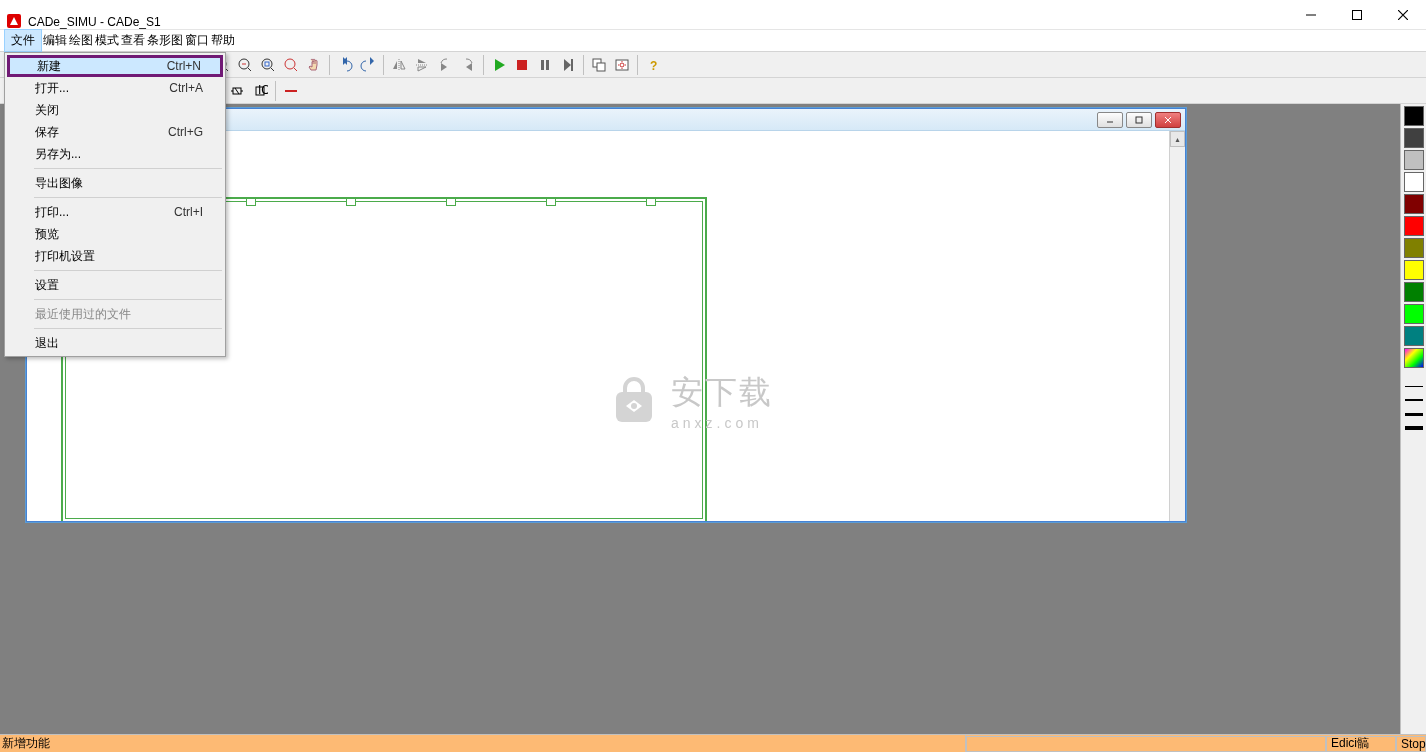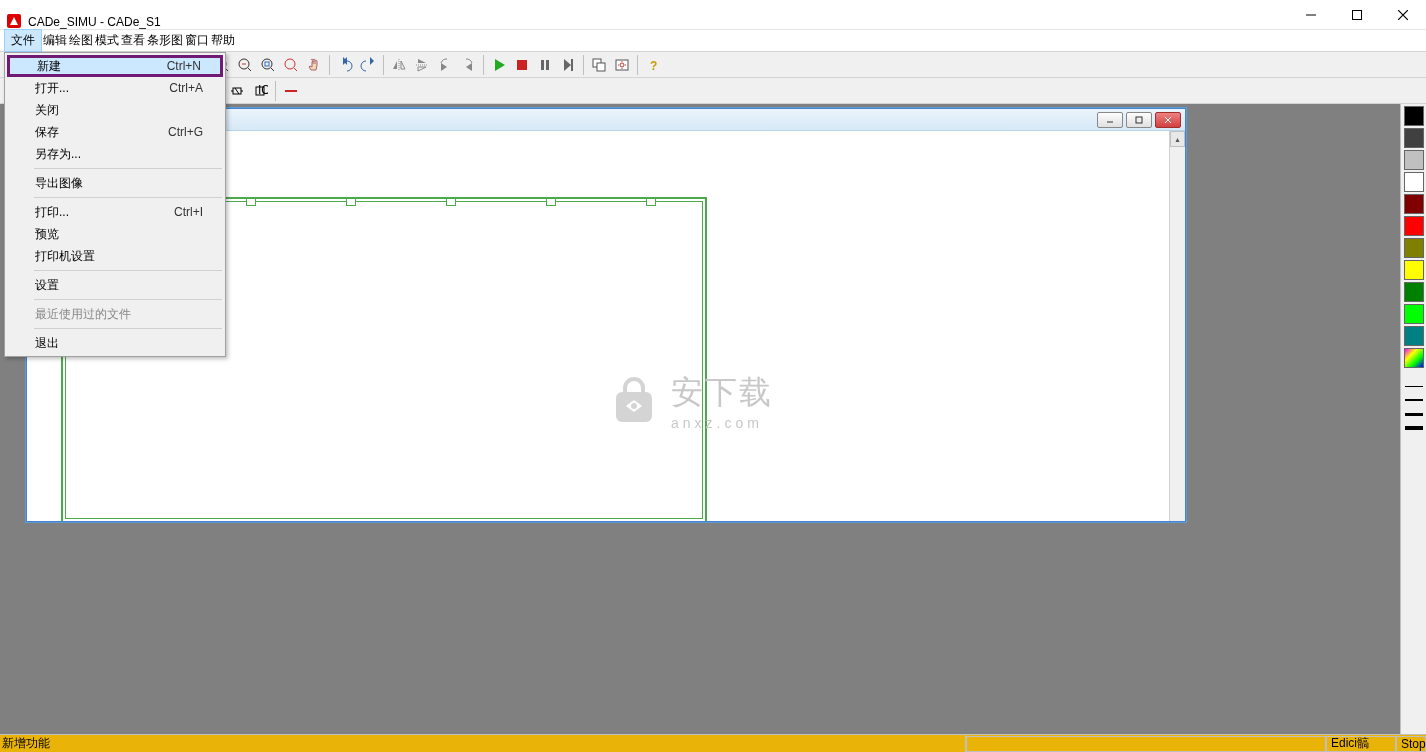--- a/index.html
+++ b/index.html
@@ -51,21 +51,21 @@
 .watermark .wm-text { font-size: 32px; letter-spacing: 2px; }
 .watermark .wm-sub { font-size: 14px; letter-spacing: 4px; }
 
 
 .palette { position: absolute; right: 0; top: 104px; width: 26px; bottom: 18px; background: #f0f0f0; border-left: 1px solid #c0c0c0; display: flex; flex-direction: column; align-items: center; padding-top: 2px; gap: 2px; }
 .swatch { width: 20px; height: 20px; border: 1px solid #666; }
 .lw { width: 20px; height: 12px; display: flex; align-items: center; justify-content: center; border:1px solid transparent;}
 .lw div { background: #000; width: 18px; }
 
 
-.statusbar { position: absolute; left: 0; right: 0; bottom: 0; height: 18px; background: #eab308; border-top: 1px solid #c0c0c0; display: flex; align-items: center; font-size: 12px; }
+.statusbar { position: absolute; left: 0; right: 0; bottom: 0; height: 18px; background: #fdba74; border-top: 1px solid #c0c0c0; display: flex; align-items: center; font-size: 12px; }
 .status-cell { border: 1px solid #c0c0c0; height: 16px; padding: 0 4px; display: flex; align-items: center; }
 .status-left { flex: 1; border-right: 1px solid #c0c0c0; padding-left: 2px;}
 </style>
 </head>
 <body>
 
 <div class="titlebar">
   <span class="app-icon">
     <svg viewBox="0 0 16 16">
         <rect x="1" y="1" width="14" height="14" fill="#d00" rx="2"></rect>

